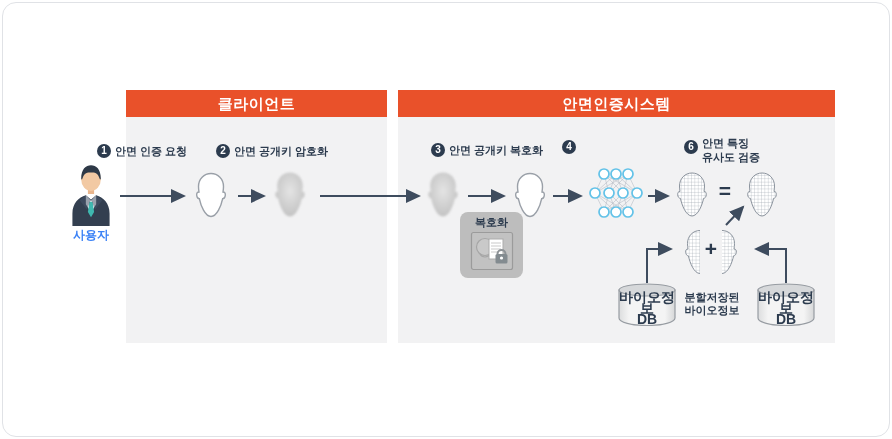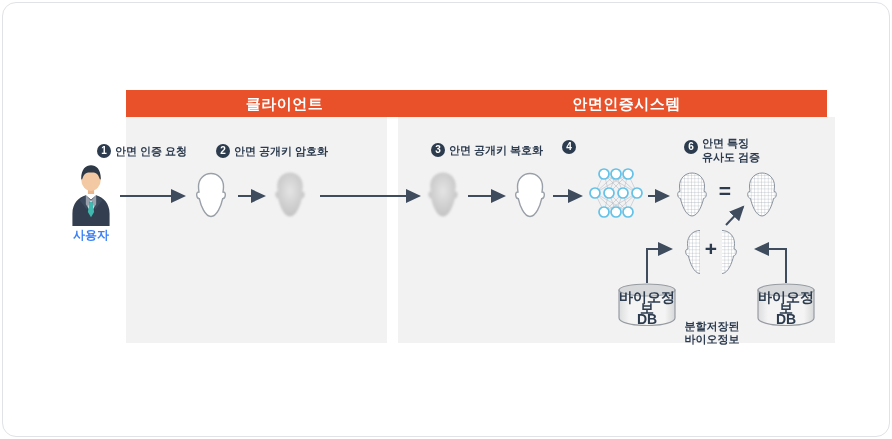--- a/index.html
+++ b/index.html
@@ -9,21 +9,21 @@
     background:#fff;overflow:hidden;
   }
   .card{
     position:absolute;left:2px;top:2px;width:886px;height:433px;
     border:1px solid #E0E2E6;border-radius:14px;background:#fff;
   }
   .abs{position:absolute;}
   .section-header{
     position:absolute;height:27px;background:#E9512A;
     color:#fff;font-weight:bold;font-size:15px;line-height:27px;
-    text-align:center;letter-spacing:0.5px;padding-left:28px;
+    text-align:center;letter-spacing:0.5px;
   }
   .section-panel{position:absolute;background:#F2F2F3;}
   .step{
     position:absolute;display:flex;align-items:flex-start;gap:4px;
     color:#2C3B4E;font-size:11px;font-weight:bold;line-height:14px;
     white-space:nowrap;
   }
   .badge{
     flex:0 0 auto;width:14px;height:14px;border-radius:50%;
     background:#2C3B4E;color:#fff;font-size:10px;font-weight:bold;
@@ -78,21 +78,21 @@
       </linearGradient>
       <marker id="ah" markerWidth="8" markerHeight="7" refX="6.5" refY="3.5" orient="auto">
         <path d="M0 0 L7.5 3.5 L0 7 Z" fill="#3E4C5E"></path>
       </marker>
     </defs>
   </svg>
 
   <div class="section-header" style="left:126px;top:90px;width:261px;">클라이언트</div>
   <div class="section-panel" style="left:126px;top:117px;width:261px;height:226px;"></div>
 
-  <div class="section-header" style="left:398px;top:90px;width:401px;">안면인증시스템</div>
+  <div class="section-header" style="left:398px;top:90px;width:437px;">안면인증시스템</div>
   <div class="section-panel" style="left:398px;top:117px;width:437px;height:226px;"></div>
 
   <svg class="abs" style="left:62px;top:162px;" width="58" height="64" viewBox="0 0 56 62">
     <path d="M10 62 L10 50 C10 40 16 34.5 23 32.3 L28 36.5 L33 32.3 C40 34.5 46 40 46 50 L46 62 Z" fill="#333F50"></path>
     <path d="M23 32.3 L28 37.5 L33 32.3 L33 41 L28 49 L23 41 Z" fill="#FFFFFF"></path>
     <path d="M26.4 38.5 L29.6 38.5 L31 48.5 L28 53.5 L25 48.5 Z" fill="#3FB8B0"></path>
     <path d="M23 32.3 L28 36.5 L24 46 L17 37 Z" fill="#46546A" opacity="0.55"></path>
     <path d="M33 32.3 L28 36.5 L32 46 L39 37 Z" fill="#46546A" opacity="0.55"></path>
     <rect x="25" y="25" width="6" height="6" fill="#E9B68E"></rect>
     <ellipse cx="28" cy="17" rx="9.5" ry="11" fill="#F2C9A3"></ellipse>
@@ -168,40 +168,53 @@
   <svg class="abs" style="left:682px;top:229px;" width="18" height="46" viewBox="0 0 18 46">
     <use href="#facePath" fill="#FFFFFF" stroke="#8A929C" stroke-width="1"></use>
     <use href="#facePath" fill="url(#gridP)"></use>
   </svg>
   <div class="op" style="left:699px;top:239px;width:24px;">+</div>
   <svg class="abs" style="left:722px;top:229px;" width="18" height="46" viewBox="18 0 18 46">
     <use href="#facePath" fill="#FFFFFF" stroke="#8A929C" stroke-width="1"></use>
     <use href="#facePath" fill="url(#gridP)"></use>
   </svg>
 
+  <div class="decrypt-box">
+    <div class="decrypt-title">복호화</div>
+    <svg width="44" height="40" viewBox="0 0 44 40" style="margin-top:1px;">
+      <rect x="1.5" y="1.5" width="41" height="37" rx="2" fill="#C2C2C2" stroke="#9B9B9B" stroke-width="1.2"></rect>
+      <circle cx="15" cy="16" r="8.5" fill="#C9C9C9" stroke="#A6A6A6" stroke-width="1.2"></circle>
+      <path d="M10 23 C12 27 18 27 20 23" fill="none" stroke="#A6A6A6" stroke-width="1.2"></path>
+      <rect x="19" y="8" width="14" height="20" fill="#FFFFFF" stroke="#ABABAB" stroke-width="1"></rect>
+      <path d="M21 12H31M21 15H31M21 18H31M21 21H28" stroke="#C9C9C9" stroke-width="1"></path>
+      <path d="M27.5 23 a4 4 0 0 1 8 0" fill="none" stroke="#8D9296" stroke-width="2"></path>
+      <rect x="25.5" y="23" width="12" height="9.5" rx="1.5" fill="#838B90"></rect>
+      <circle cx="31.5" cy="27" r="1.6" fill="#FFFFFF"></circle>
+    </svg>
+  </div>
 
   <svg class="abs" style="left:616px;top:282px;" width="62" height="44" viewBox="0 0 62 44">
     <path d="M3 8 V36 C3 40.2 15.5 43.5 31 43.5 C46.5 43.5 59 40.2 59 36 V8 Z" fill="url(#dbGrad)" stroke="#979CA2" stroke-width="1.2"></path>
     <ellipse cx="31" cy="8" rx="28" ry="6" fill="#D6D8DA" stroke="#979CA2" stroke-width="1.2"></ellipse>
   </svg>
   <div class="db-label" style="left:616px;top:292px;width:62px;">
     <span>바이오정보</span><br>
     <span>DB</span>
   </div>
 
   <svg class="abs" style="left:755px;top:282px;" width="62" height="44" viewBox="0 0 62 44">
     <path d="M3 8 V36 C3 40.2 15.5 43.5 31 43.5 C46.5 43.5 59 40.2 59 36 V8 Z" fill="url(#dbGrad)" stroke="#979CA2" stroke-width="1.2"></path>
     <ellipse cx="31" cy="8" rx="28" ry="6" fill="#D6D8DA" stroke="#979CA2" stroke-width="1.2"></ellipse>
   </svg>
   <div class="db-label" style="left:755px;top:292px;width:62px;">
     <span>바이오정보</span><br>
     <span>DB</span>
   </div>
 
-  <div class="combo-label" style="left:676px;top:291px;width:72px;margin-top:29px;">
+  <div class="combo-label" style="left:676px;top:291px;width:72px;">
     <span>분할저장된</span><br>
     <span>바이오정보</span>
   </div>
 
   <svg class="abs" style="left:0;top:0;pointer-events:none;" width="892" height="439" viewBox="0 0 892 439">
     <g fill="none" stroke="#3E4C5E" stroke-width="2">
       <path d="M120 196 H184" marker-end="url(#ah)"></path>
       <path d="M238 196 H264" marker-end="url(#ah)"></path>
       <path d="M320 196 H419" marker-end="url(#ah)"></path>
       <path d="M468 196 H504" marker-end="url(#ah)"></path>

